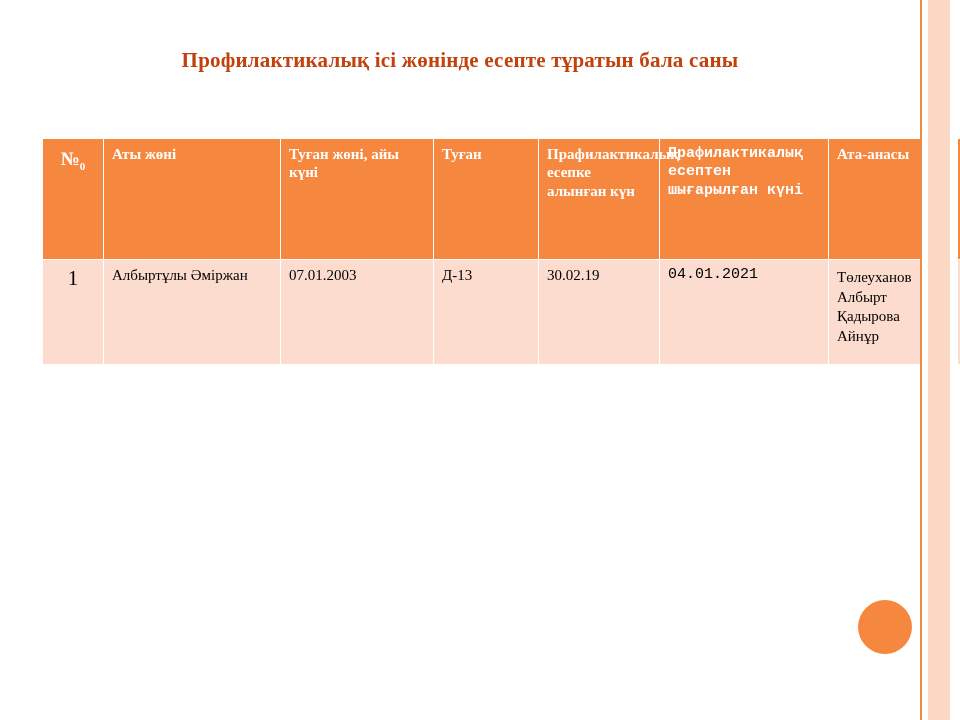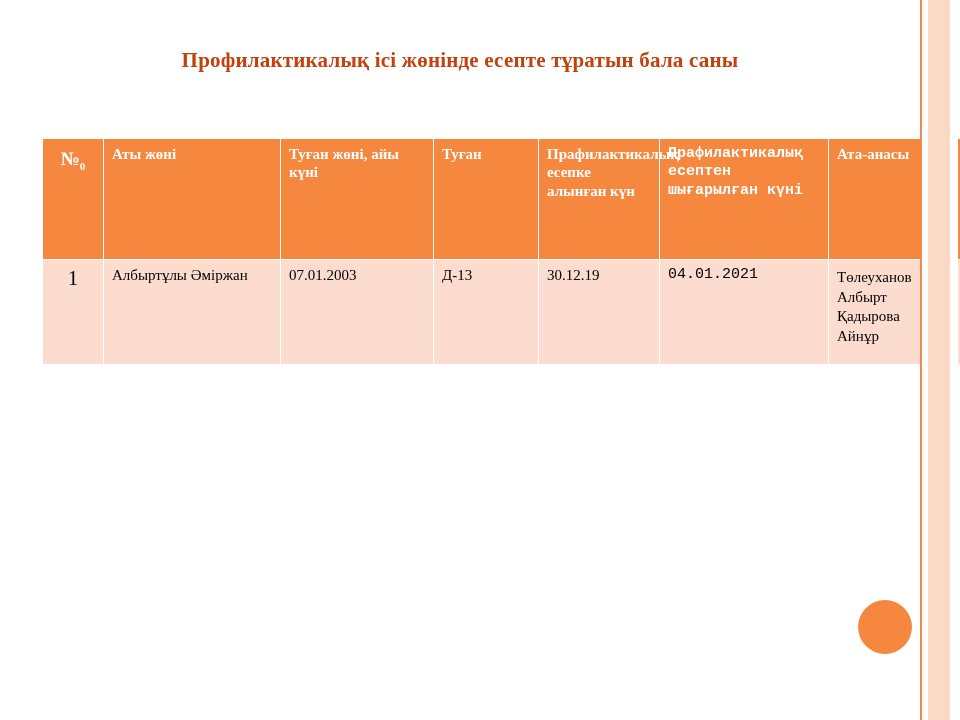--- a/index.html
+++ b/index.html
@@ -148,21 +148,21 @@
         <th class="w-dereg">Прафилактикалық есептен шығарылған күні</th>
         <th class="w-parents">Ата-анасы</th>
       </tr>
     </thead>
     <tbody>
       <tr>
         <td class="cell-no w-no">1</td>
         <td class="w-name">Албыртұлы Әміржан</td>
         <td class="w-birth">07.01.2003</td>
         <td class="w-course">Д-13</td>
-        <td class="w-reg">30.12.19</td>
+        <td class="w-reg">30.02.19</td>
         <td class="w-dereg">04.01.2021</td>
         <td class="cell-parents w-parents">Төлеуханов<br>Албырт<br>Қадырова<br>Айнұр</td>
       </tr>
     </tbody>
   </table>
 </div>
 
 <div class="orange-circle"></div>
 
 <div class="right-bars">

